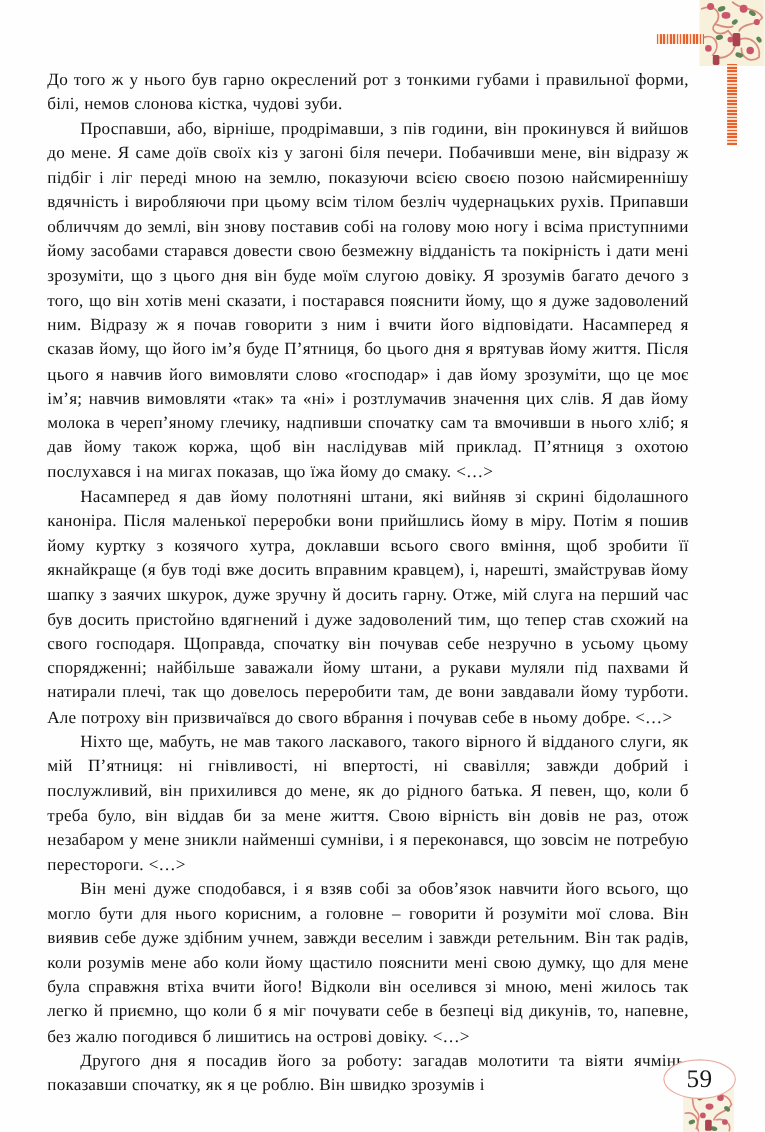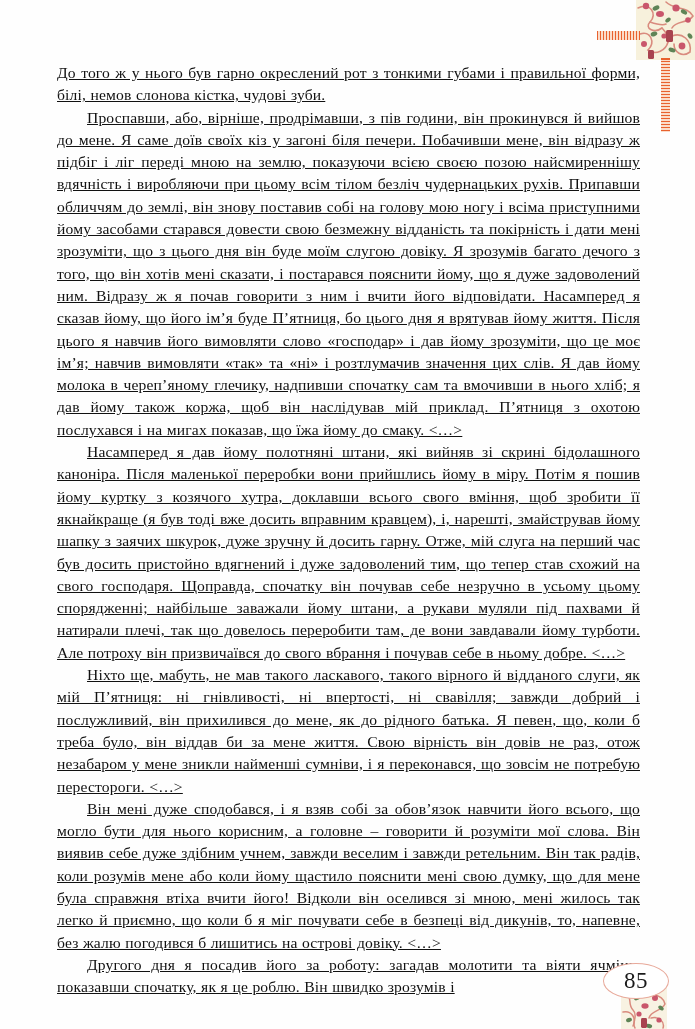--- a/index.html
+++ b/index.html
@@ -85,24 +85,23 @@
     font-size: 23px;
     font-weight: 400;
     color: #1a1a1a;
     letter-spacing: 0.5px;
     z-index: 5;
   }
 
   
   .text-body {
     position: absolute;
-    left: 57px;
+    left: 43px;
     top: 62px;
     width: 583px;
-    text-decoration: underline;
   }
   .para {
     margin: 0;
     text-indent: 30px;
     text-align: justify;
     text-align-last: left;
     font-size: 15.6px;
     line-height: 22.3px;
     letter-spacing: 0.15px;
     word-spacing: 0.4px;
@@ -157,21 +156,21 @@
 
   <div class="text-body">
     <p class="para first">До того ж у нього був гарно окреслений рот з тонкими губами і правильної форми, білі, немов слонова кістка, чудові зуби.</p>
     <p class="para">Проспавши, або, вірніше, продрімавши, з пів години, він прокинувся й вийшов до мене. Я саме доїв своїх кіз у загоні біля печери. Побачивши мене, він відразу ж підбіг і ліг переді мною на землю, показуючи всією своєю позою найсмиреннішу вдячність і виробляючи при цьому всім тілом безліч чудернацьких рухів. Припавши обличчям до землі, він знову поставив собі на голову мою ногу і всіма приступними йому засобами старався довести свою безмежну відданість та покірність і дати мені зрозуміти, що з цього дня він буде моїм слугою довіку. Я зрозумів багато дечого з того, що він хотів мені сказати, і постарався пояснити йому, що я дуже задоволений ним. Відразу ж я почав говорити з ним і вчити його відповідати. Насамперед я сказав йому, що його ім’я буде П’ятниця, бо цього дня я врятував йому життя. Після цього я навчив його вимовляти слово «господар» і дав йому зрозуміти, що це моє ім’я; навчив вимовляти «так» та «ні» і розтлумачив значення цих слів. Я дав йому молока в череп’яному глечику, надпивши спочатку сам та вмочивши в нього хліб; я дав йому також коржа, щоб він наслідував мій приклад. П’ятниця з охотою послухався і на мигах показав, що їжа йому до смаку. &lt;…&gt;</p>
     <p class="para">Насамперед я дав йому полотняні штани, які вийняв зі скрині бідолашного каноніра. Після маленької переробки вони прийшлись йому в міру. Потім я пошив йому куртку з козячого хутра, доклавши всього свого вміння, щоб зробити її якнайкраще (я був тоді вже досить вправним кравцем), і, нарешті, змайстрував йому шапку з заячих шкурок, дуже зручну й досить гарну. Отже, мій слуга на перший час був досить пристойно вдягнений і дуже задоволений тим, що тепер став схожий на свого господаря. Щоправда, спочатку він почував себе незручно в усьому цьому спорядженні; найбільше заважали йому штани, а рукави муляли під пахвами й натирали плечі, так що довелось переробити там, де вони завдавали йому турботи. Але потроху він призвичаївся до свого вбрання і почував себе в ньому добре. &lt;…&gt;</p>
     <p class="para">Ніхто ще, мабуть, не мав такого ласкавого, такого вірного й відданого слуги, як мій П’ятниця: ні гнівливості, ні впертості, ні свавілля; завжди добрий і послужливий, він прихилився до мене, як до рідного батька. Я певен, що, коли б треба було, він віддав би за мене життя. Свою вірність він довів не раз, отож незабаром у мене зникли найменші сумніви, і я переконався, що зовсім не потребую перестороги. &lt;…&gt;</p>
     <p class="para">Він мені дуже сподобався, і я взяв собі за обов’язок навчити його всього, що могло бути для нього корисним, а головне – говорити й розуміти мої слова. Він виявив себе дуже здібним учнем, завжди веселим і завжди ретельним. Він так радів, коли розумів мене або коли йому щастило пояснити мені свою думку, що для мене була справжня втіха вчити його! Відколи він оселився зі мною, мені жилось так легко й приємно, що коли б я міг почувати себе в безпеці від дикунів, то, напевне, без жалю погодився б лишитись на острові довіку. &lt;…&gt;</p>
     <p class="para">Другого дня я посадив його за роботу: загадав молотити та віяти ячмінь, показавши спочатку, як я це роблю. Він швидко зрозумів і</p>
   </div>
 
-  <div class="page-number">85</div>
+  <div class="page-number">59</div>
 
   <div class="ornament-bottom">
     <svg width="46" height="41" viewBox="0 0 46 41" xmlns="http://www.w3.org/2000/svg" aria-hidden="true">
       <rect x="0" y="0" width="46" height="41" fill="#f8f2e2"></rect>
       <g stroke="#d98b7e" stroke-width="1.5" fill="none" stroke-linecap="round">
         <path d="M4 2 C12 8, 6 16, 12 22 C18 28, 10 34, 14 40"></path>
         <path d="M24 0 C30 8, 42 6, 44 16 C40 24, 30 22, 28 30"></path>
         <path d="M2 24 C10 22, 16 30, 12 38"></path>
         <path d="M30 30 C38 28, 44 34, 42 40"></path>
       </g>

